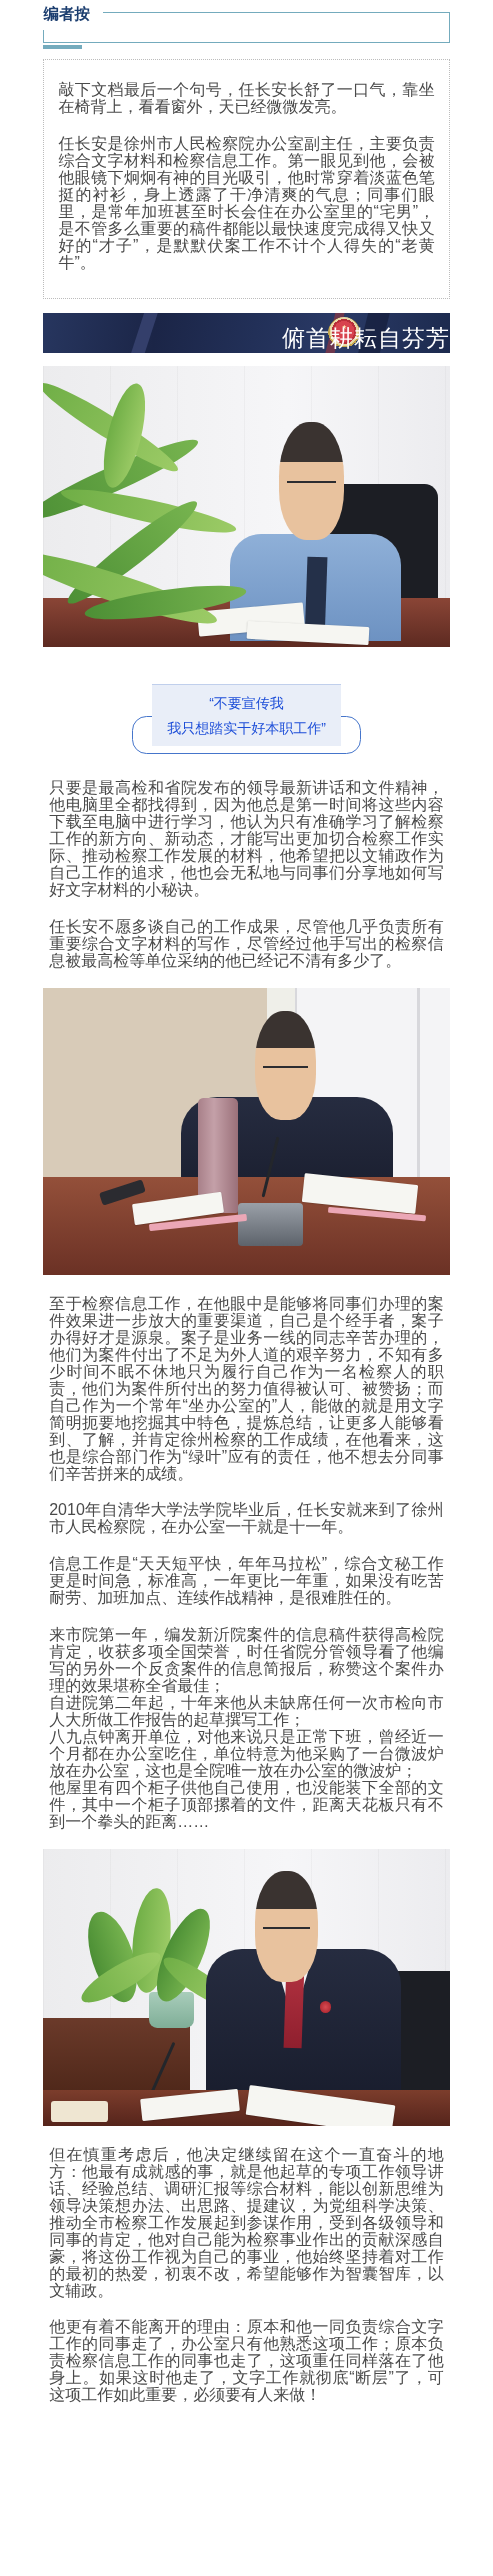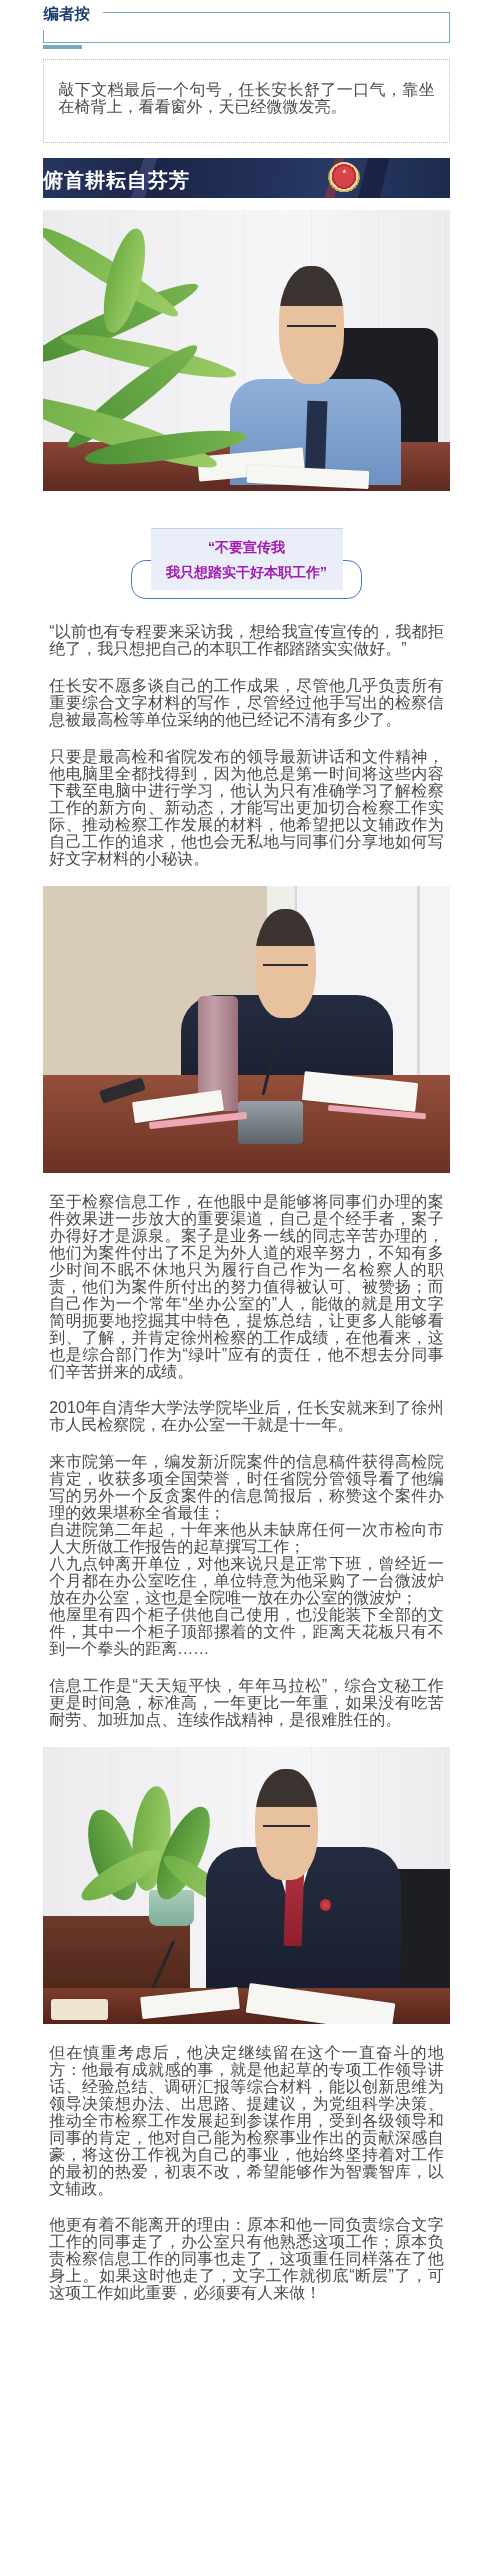--- a/index.html
+++ b/index.html
@@ -20,22 +20,22 @@
   
   p.para{font-size:16px;line-height:17px;text-align:justify;color:#4a4a4a;margin:19.6px 0;padding:0 6.2px;}
   .prelines{white-space:pre-line;}
 
   
   .banner{position:relative;height:40px;margin-top:14.4px;overflow:hidden;
           background:linear-gradient(100deg,#27365f 0%,#1b2547 28%,#223058 52%,#2a3a66 72%,#1c2a4e 100%);}
   .banner .slash1{position:absolute;left:93px;top:-5.2px;width:13.4px;height:62px;background:#343f6b;transform:rotate(18deg);}
   .banner .slash2{position:absolute;left:286px;top:-5.2px;width:9.3px;height:62px;background:#7e3747;transform:rotate(14deg);opacity:.8;}
   .banner .slash3{position:absolute;left:319px;top:-5.2px;width:20.6px;height:62px;background:#141d3a;transform:rotate(14deg);opacity:.7;}
-  .banner-title{position:absolute;left:0;right:0;top:9.3px;text-align:left;color:#ffffff;
-                font-size:20px;font-weight:bold;letter-spacing:1px;}
+  .banner-title{position:absolute;left:0;right:0;top:9.3px;text-align:right;color:#ffffff;
+                font-size:23px;font-weight:normal;letter-spacing:1px;}
   .badge{position:absolute;left:285px;top:4.1px;width:32px;height:32px;border-radius:50%;
          background:radial-gradient(circle at 50% 45%,#d8434e 0 10.3px,#b92f3a 10.3px 12.4px,#e9d9a7 12.4px 14.4px,#c7a94e 14.4px 16px,transparent 16px);}
   .badge .star{position:absolute;left:14px;top:7.2px;width:4.6px;height:4.6px;background:#ffe9b0;
                clip-path:polygon(50% 0,63% 38%,100% 38%,69% 60%,82% 100%,50% 75%,18% 100%,31% 60%,0 38%,37% 38%);}
 
   
   .photo{position:relative;height:281px;margin-top:12.4px;overflow:hidden;}
   .abs{position:absolute;}
   .wall-light{inset:0;background:
       repeating-linear-gradient(90deg,rgba(0,0,0,0.03) 0 1px,transparent 1px 67px),
@@ -62,34 +62,35 @@
   .mic-stem{width:3.1px;background:#23262b;border-radius:1.5px;}
   .phone{background:#efe6d2;border-radius:3.1px;}
   .folder-pink{background:#eba7b6;border-radius:1.5px;}
 
   
   .quote{position:relative;width:fit-content;margin:37px auto 33px auto;z-index:0;}
   .quote-outline{position:absolute;left:-19.6px;right:-19.6px;top:52%;bottom:-8.2px;
                  border:1px solid #4575cb;border-radius:14.4px;background:#ffffff;z-index:0;}
   .quote-box{position:relative;z-index:1;background:#e9eef8;border-top:1px solid #c0cfec;
              padding:6.2px 15.5px 5.2px 15.5px;text-align:center;}
-  .quote-box div{color:#a21caf;font-weight:bold;font-size:14px;line-height:25px;}
+  .quote-box div{color:#1d4ed8;font-weight:normal;font-size:14px;line-height:25px;}
 </style>
 </head>
 <body>
 
 <div class="wrap">
 
   <section class="note-box">
     <div class="note-title">编者按</div>
     <div class="note-accent"></div>
   </section>
 
   <section class="dash-box">
     <p class="para">敲下文档最后一个句号，任长安长舒了一口气，靠坐在椅背上，看看窗外，天已经微微发亮。</p>
+    <p class="para">任长安是徐州市人民检察院办公室副主任，主要负责综合文字材料和检察信息工作。第一眼见到他，会被他眼镜下炯炯有神的目光吸引，他时常穿着淡蓝色笔挺的衬衫，身上透露了干净清爽的气息；同事们眼里，是常年加班甚至时长会住在办公室里的“宅男”，是不管多么重要的稿件都能以最快速度完成得又快又好的“才子”，是默默伏案工作不计个人得失的“老黄牛”。</p>
   </section>
 
   <div class="banner">
     <div class="slash1"></div>
     <div class="slash2"></div>
     <div class="slash3"></div>
     <div class="badge">
         <div class="star"></div>
       </div>
     <div class="banner-title">俯首耕耘自芬芳</div>
@@ -115,23 +116,22 @@
   </div>
 
   <div class="quote">
     <div class="quote-outline"></div>
     <div class="quote-box">
       <div>“不要宣传我</div>
       <div>我只想踏实干好本职工作”</div>
     </div>
   </div>
 
-  <p class="para">“以前也有专程要来采访我，想给我宣传宣传的，我都拒绝了，我只想把自己的本职工作都踏踏实实做好。”</p>
+  <p class="para">只要是最高检和省院发布的领导最新讲话和文件精神，他电脑里全都找得到，因为他总是第一时间将这些内容下载至电脑中进行学习，他认为只有准确学习了解检察工作的新方向、新动态，才能写出更加切合检察工作实际、推动检察工作发展的材料，他希望把以文辅政作为自己工作的追求，他也会无私地与同事们分享地如何写好文字材料的小秘诀。</p>
   <p class="para">任长安不愿多谈自己的工作成果，尽管他几乎负责所有重要综合文字材料的写作，尽管经过他手写出的检察信息被最高检等单位采纳的他已经记不清有多少了。</p>
-  <p class="para">只要是最高检和省院发布的领导最新讲话和文件精神，他电脑里全都找得到，因为他总是第一时间将这些内容下载至电脑中进行学习，他认为只有准确学习了解检察工作的新方向、新动态，才能写出更加切合检察工作实际、推动检察工作发展的材料，他希望把以文辅政作为自己工作的追求，他也会无私地与同事们分享地如何写好文字材料的小秘诀。</p>
 
   <div class="photo" style="height:287px;">
     <div class="abs wall-beige"></div>
     <div class="abs doorline" style="left:62%;"></div>
     <div class="abs doorline" style="left:92%;"></div>
     <div class="abs suit-dark" style="left:34%;top:38%;width:52%;height:40%;"></div>
     <div class="abs head" style="left:52%;top:8%;width:15%;height:38%;"></div>
     <div class="abs glasses" style="left:54%;top:27%;width:11%;"></div>
     <div class="abs desk2"></div>
     <div class="abs thermos" style="left:38%;bottom:62px;width:10%;height:40%;"></div>
@@ -141,25 +141,25 @@
     <div class="abs paper" style="left:22%;bottom:57px;width:22%;height:20.6px;transform:rotate(-8deg);"></div>
     <div class="abs folder-pink" style="left:26%;bottom:49px;width:24%;height:7.2px;transform:rotate(-6deg);"></div>
     <div class="abs paper" style="left:64%;bottom:67px;width:28%;height:29px;transform:rotate(6deg);"></div>
     <div class="abs folder-pink" style="left:70%;bottom:58px;width:24%;height:6.2px;transform:rotate(5deg);"></div>
   </div>
 
   <p class="para">至于检察信息工作，在他眼中是能够将同事们办理的案件效果进一步放大的重要渠道，自己是个经手者，案子办得好才是源泉。案子是业务一线的同志辛苦办理的，他们为案件付出了不足为外人道的艰辛努力，不知有多少时间不眠不休地只为履行自己作为一名检察人的职责，他们为案件所付出的努力值得被认可、被赞扬；而自己作为一个常年“坐办公室的”人，能做的就是用文字简明扼要地挖掘其中特色，提炼总结，让更多人能够看到、了解，并肯定徐州检察的工作成绩，在他看来，这也是综合部门作为“绿叶”应有的责任，他不想去分同事们辛苦拼来的成绩。</p>
 
 
   <p class="para">2010年自清华大学法学院毕业后，任长安就来到了徐州市人民检察院，在办公室一干就是十一年。</p>
+  <p class="para">信息工作是“天天短平快，年年马拉松”，综合文秘工作更是时间急，标准高，一年更比一年重，如果没有吃苦耐劳、加班加点、连续作战精神，是很难胜任的。</p>
   <p class="para prelines">来市院第一年，编发新沂院案件的信息稿件获得高检院肯定，收获多项全国荣誉，时任省院分管领导看了他编写的另外一个反贪案件的信息简报后，称赞这个案件办理的效果堪称全省最佳；
 自进院第二年起，十年来他从未缺席任何一次市检向市人大所做工作报告的起草撰写工作；
 八九点钟离开单位，对他来说只是正常下班，曾经近一个月都在办公室吃住，单位特意为他采购了一台微波炉放在办公室，这也是全院唯一放在办公室的微波炉；
 他屋里有四个柜子供他自己使用，也没能装下全部的文件，其中一个柜子顶部摞着的文件，距离天花板只有不到一个拳头的距离……</p>
-  <p class="para">信息工作是“天天短平快，年年马拉松”，综合文秘工作更是时间急，标准高，一年更比一年重，如果没有吃苦耐劳、加班加点、连续作战精神，是很难胜任的。</p>
 
   <div class="photo" style="height:277px;">
     <div class="abs wall-light"></div>
     <div class="abs cabinet" style="left:0;bottom:31px;width:36%;height:77px;"></div>
     <div class="abs pot" style="left:26%;bottom:98px;width:11%;height:36px;"></div>
     <div class="abs leaf dark" style="left:12%;top:22%;width:10%;height:34%;transform:rotate(-18deg);"></div>
     <div class="abs leaf" style="left:22%;top:14%;width:9%;height:38%;transform:rotate(6deg);"></div>
     <div class="abs leaf dark" style="left:30%;top:20%;width:9%;height:36%;transform:rotate(24deg);"></div>
     <div class="abs leaf" style="left:8%;top:42%;width:22%;height:9%;transform:rotate(-30deg);"></div>
     <div class="abs leaf" style="left:28%;top:44%;width:20%;height:8%;transform:rotate(34deg);"></div>

